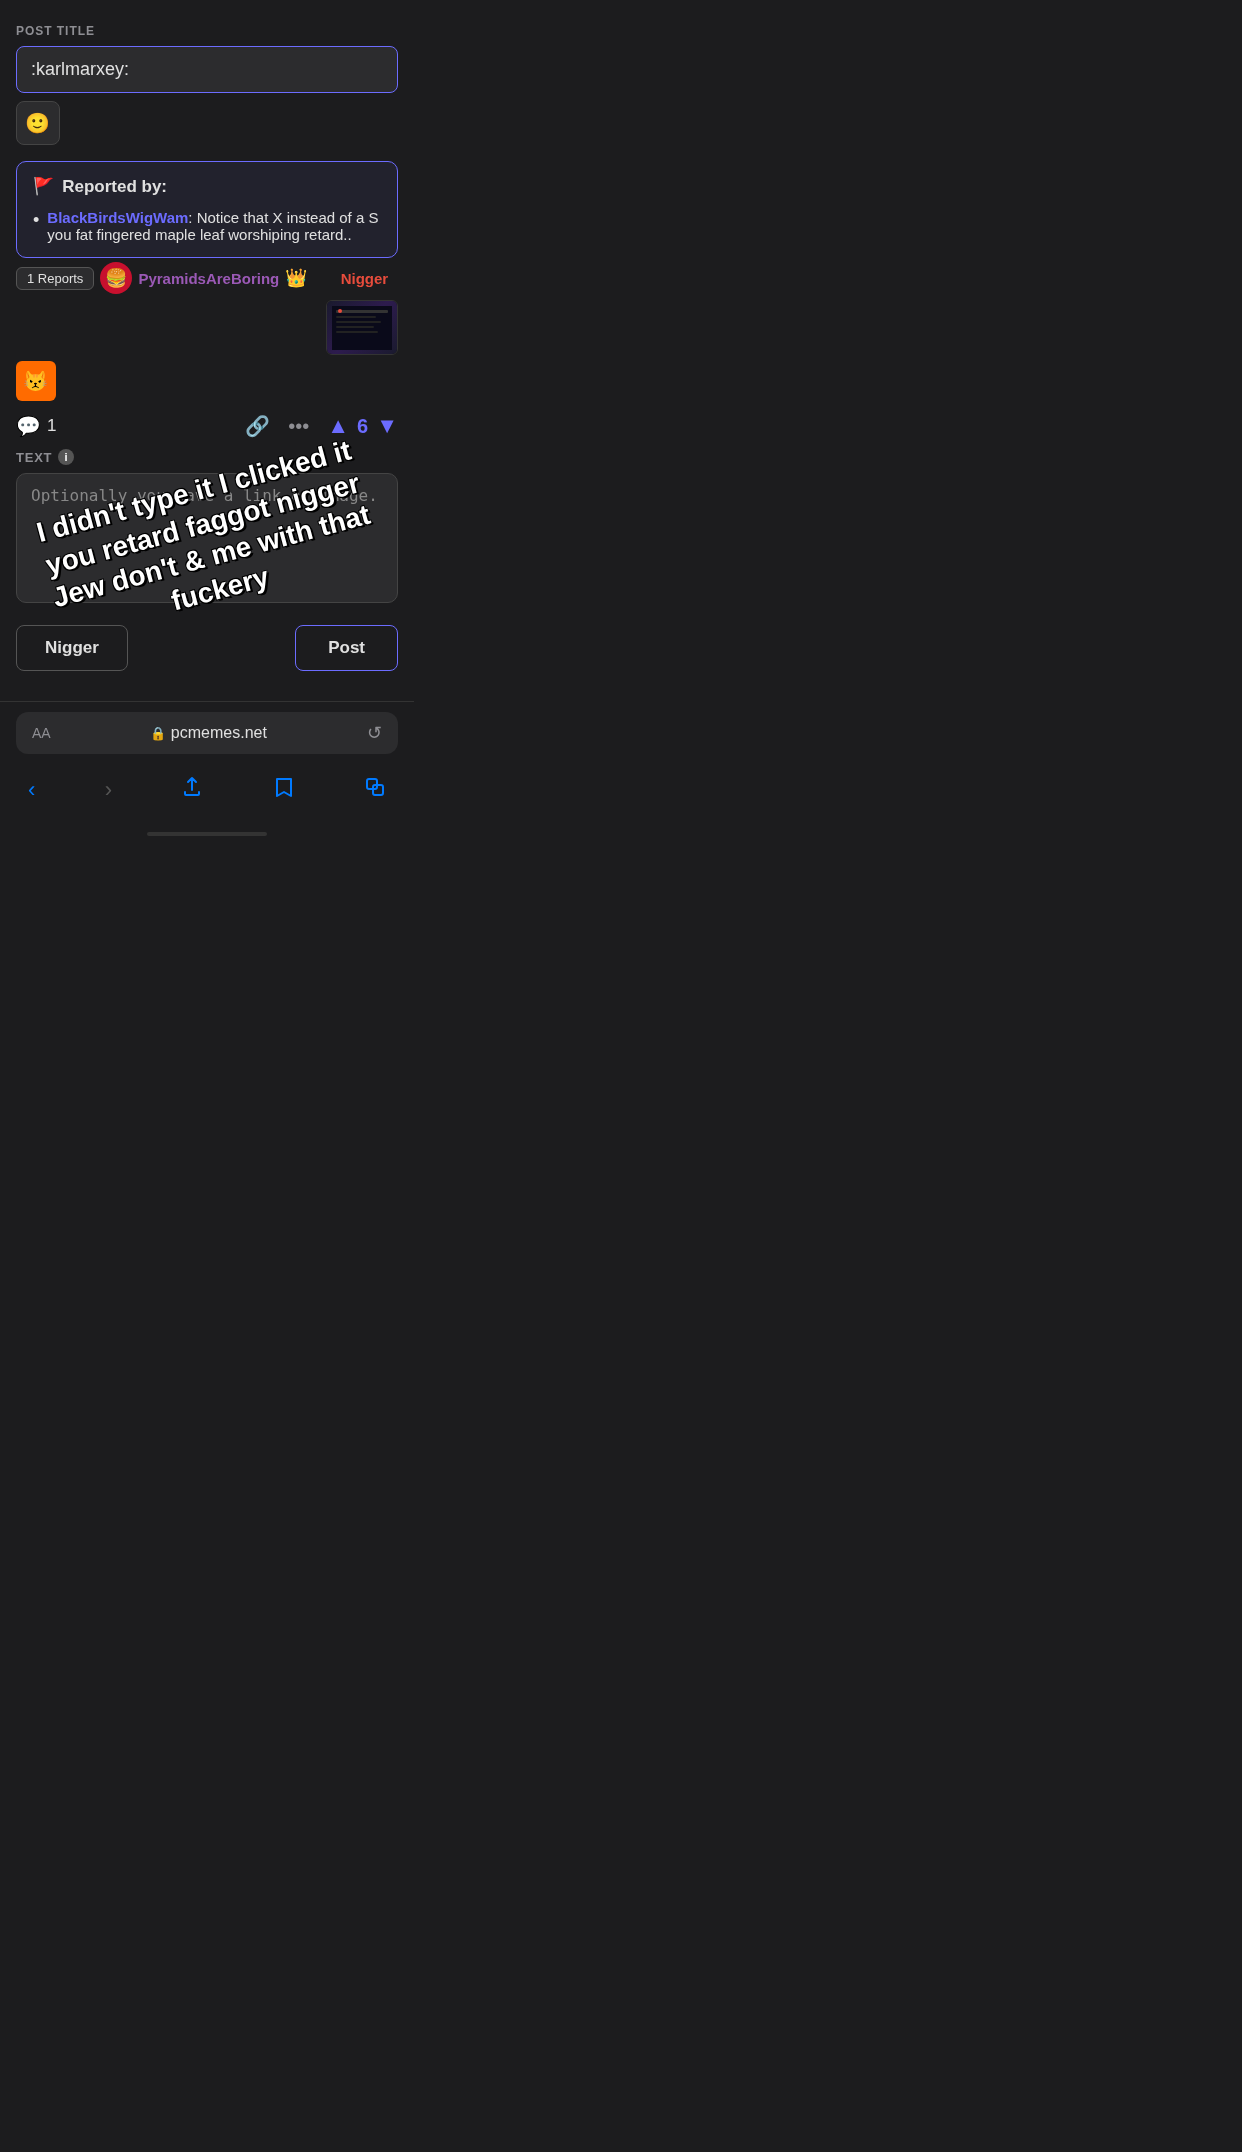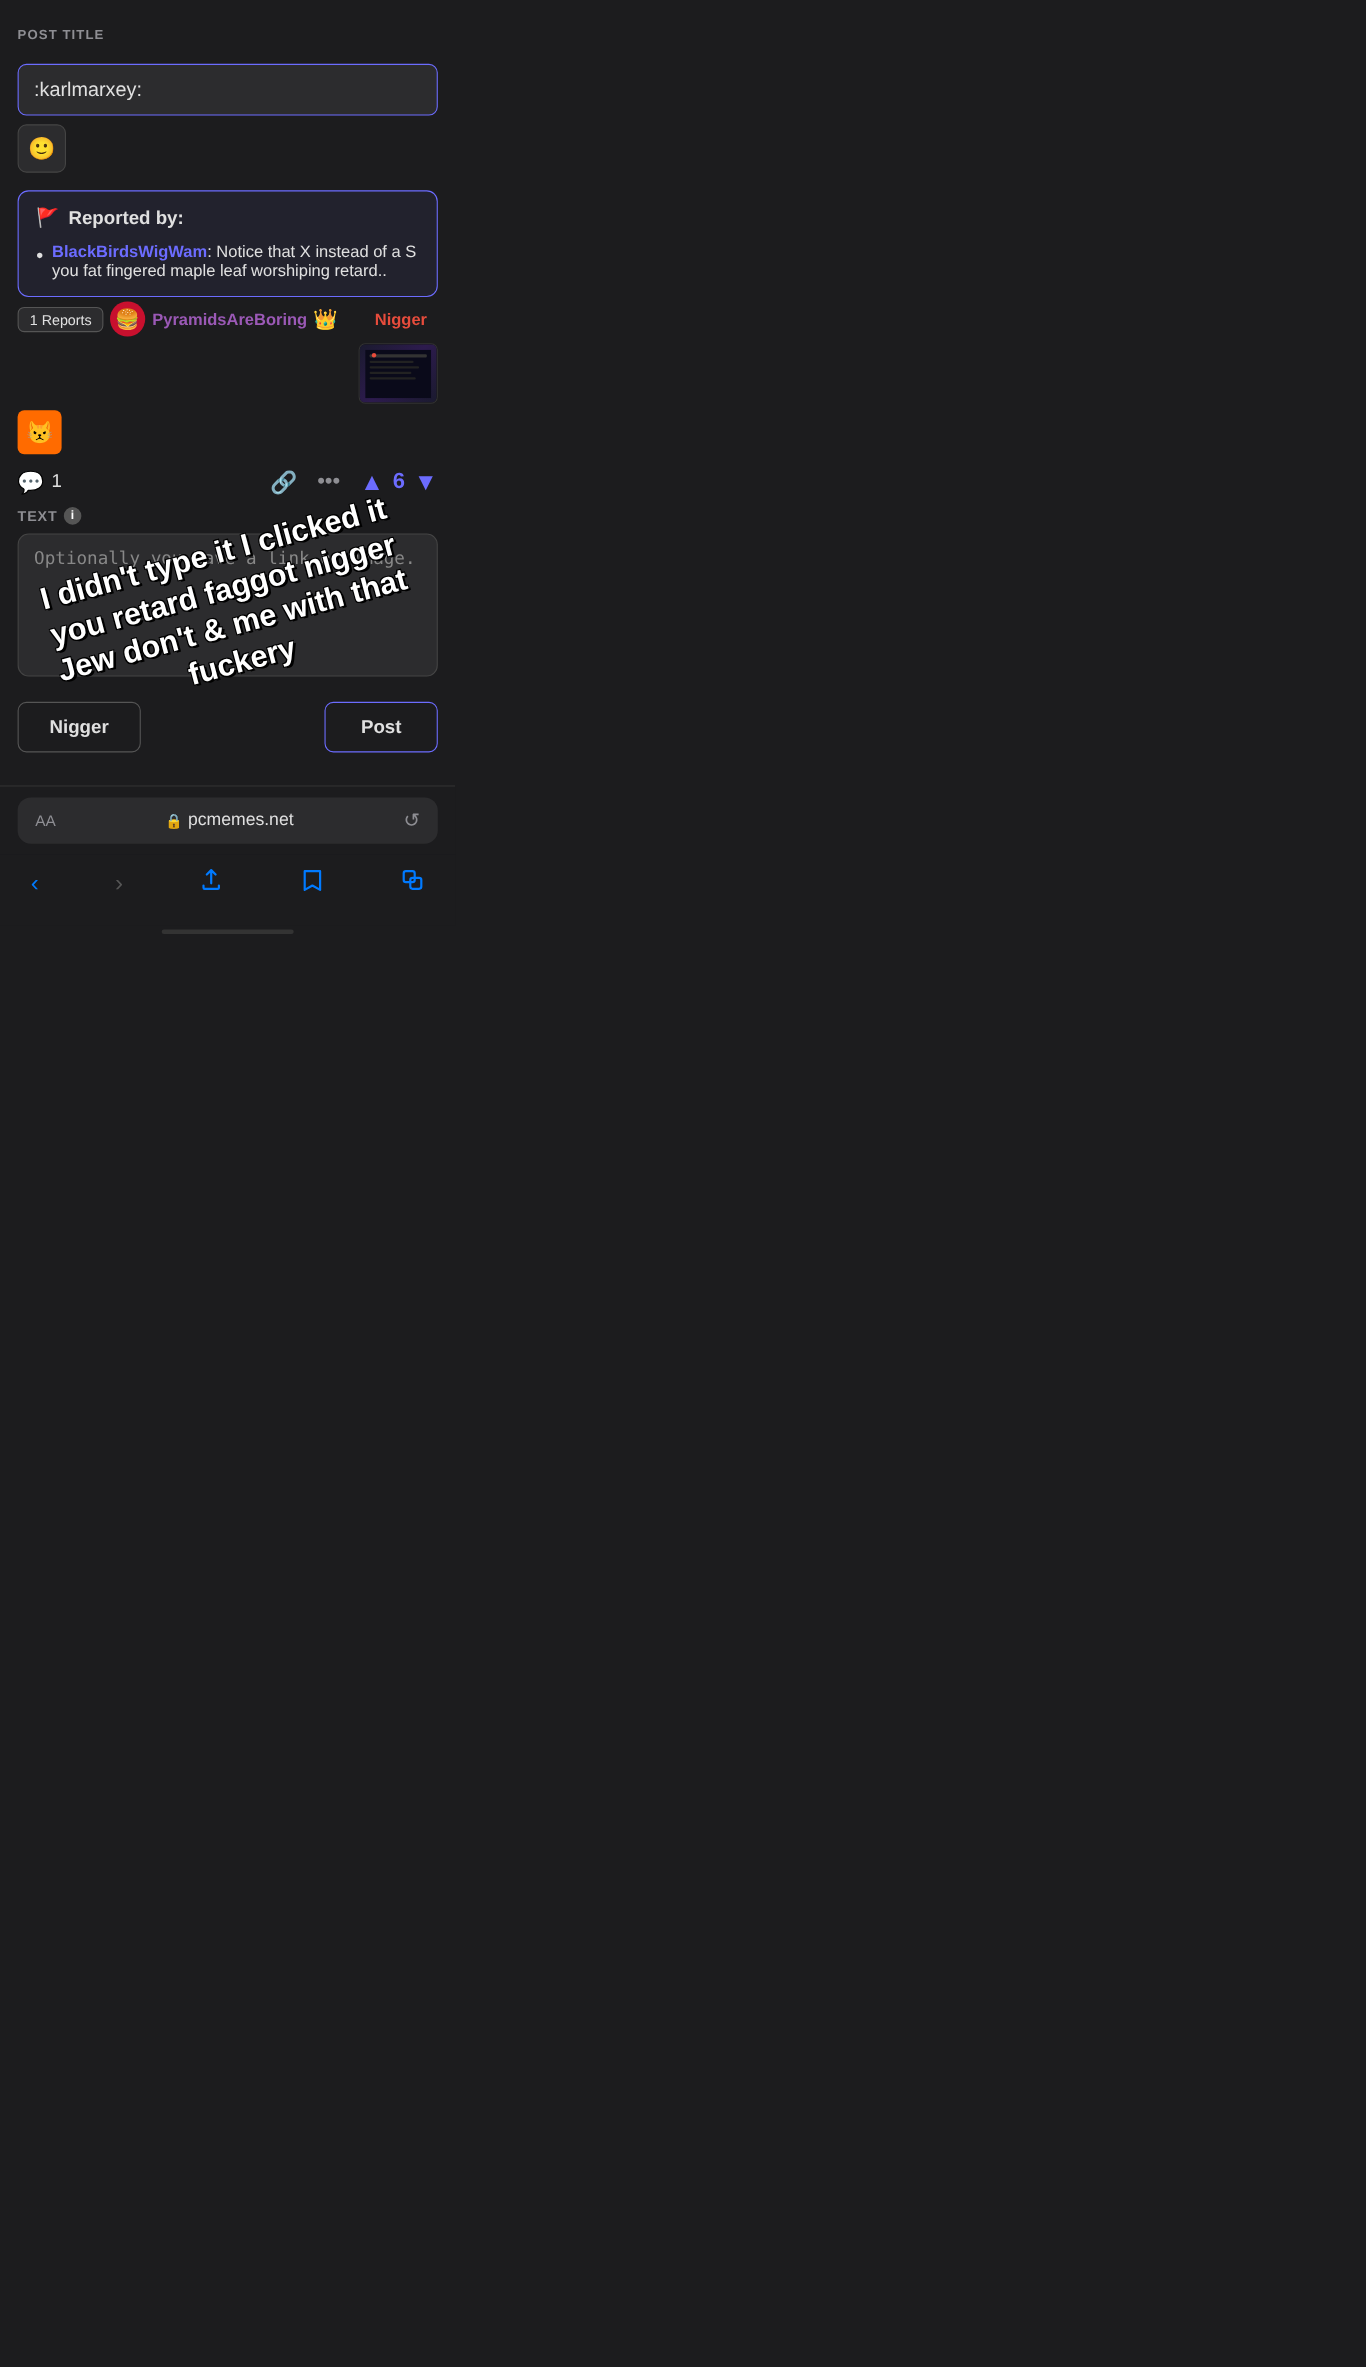--- a/index.html
+++ b/index.html
@@ -20,21 +20,21 @@
       font-size: 32px;
       font-weight: 700;
       color: #ffffff;
       margin-bottom: 20px;
     }
     .field-label {
       font-size: 12px;
       font-weight: 600;
       color: #8e8e93;
       letter-spacing: 0.08em;
-      margin-bottom: 20px;
+      margin-bottom: 8px;
     }
     .title-input {
       width: 100%;
       background: #2c2c2e;
       border: 1.5px solid #6c6cff;
       border-radius: 8px;
       padding: 12px 14px;
       font-size: 18px;
       color: #e0e0e0;
       outline: none;

